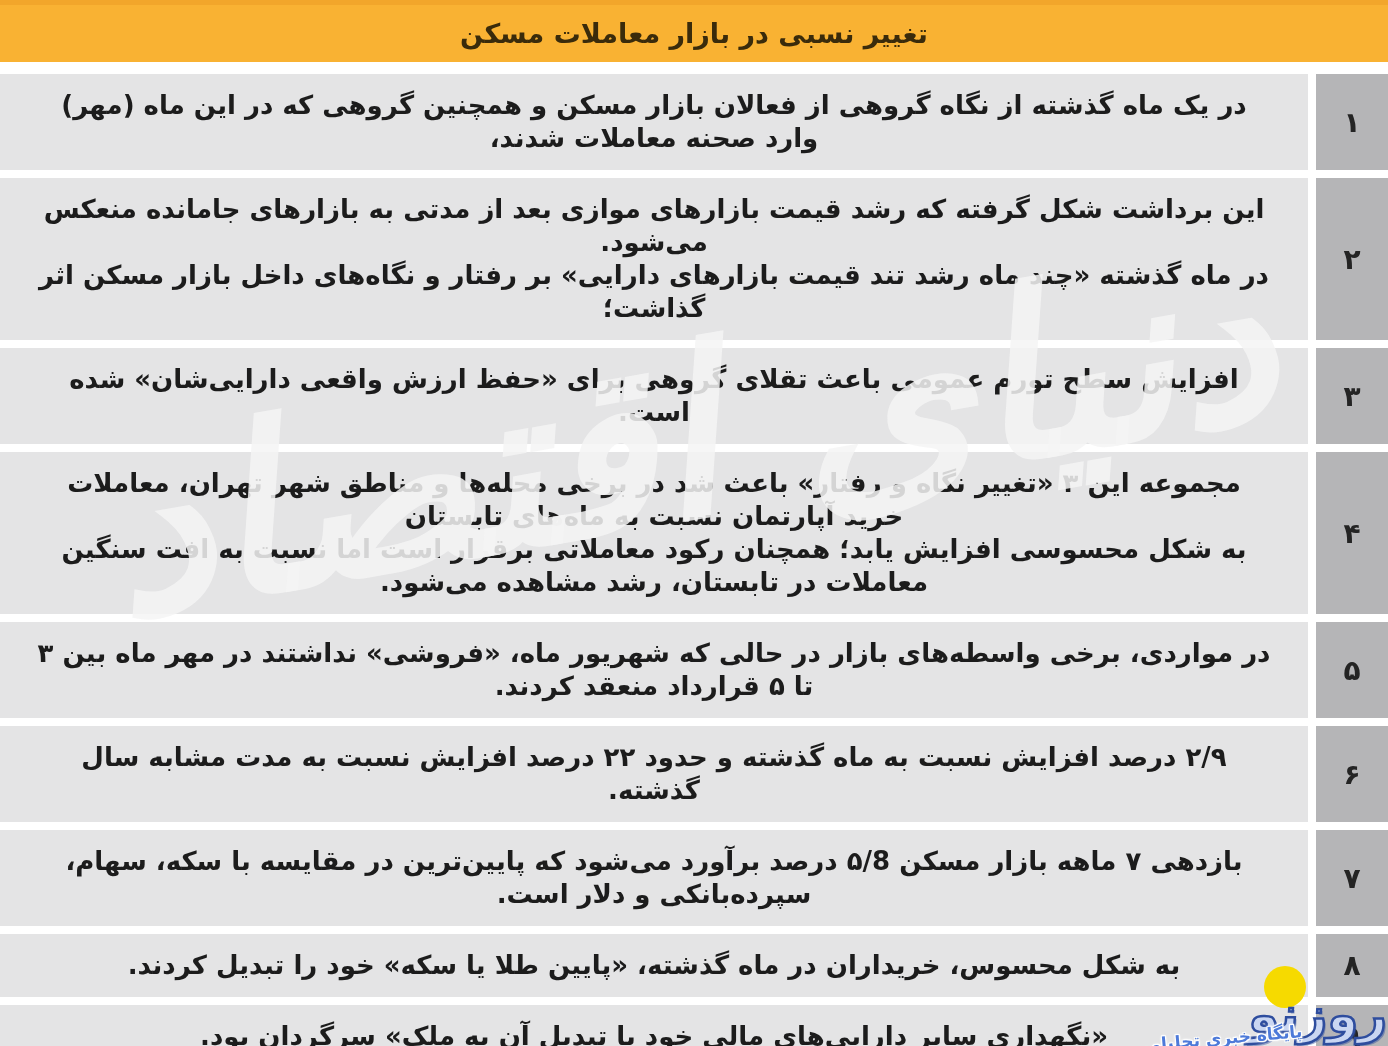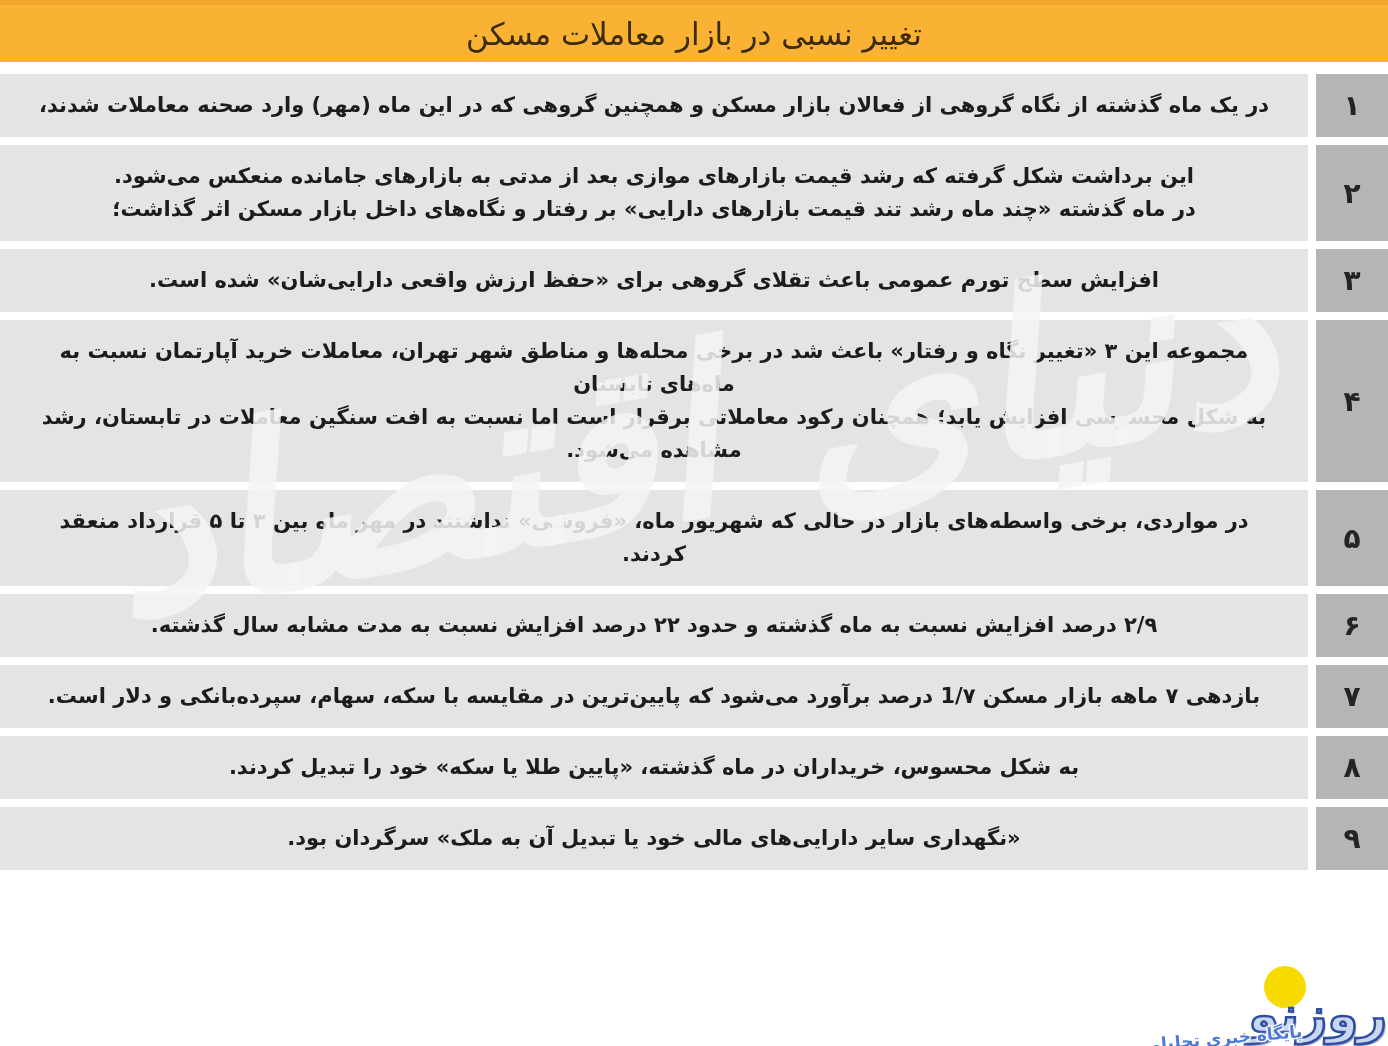--- a/index.html
+++ b/index.html
@@ -16,21 +16,21 @@
   }
   
   .header {
     height:62px;
     background:#F9B233;
     border-top:5px solid #F2A62B;
     display:flex; align-items:center; justify-content:center;
     position:relative; z-index:4;
   }
   .header-title {
-    font-size:31px; font-weight:normal;
+    font-size:27px; font-weight:bold;
     color:#3A2B0B;
     letter-spacing:0;
   }
   
   .rows {
     margin-top:12px;
     display:flex; flex-direction:column; gap:8px;
     position:relative; z-index:2;
   }
   .row { display:flex; gap:8px; }
@@ -39,21 +39,21 @@
     background:#B5B5B7;
     display:flex; align-items:center; justify-content:center;
     font-size:28px; font-weight:bold; color:#242424;
   }
   .rowbody {
     flex:1;
     background:#E4E4E5;
     display:flex; flex-direction:column; justify-content:center;
     padding:15px 34px;
     text-align:center;
-    font-size:21px; font-weight:bold; color:#1C1C1C;
+    font-size:26px; font-weight:bold; color:#1C1C1C;
     line-height:33px;
   }
   
   .watermark {
     position:absolute;
     top:300px; left:40px;
     width:1300px;
     text-align:center;
     font-family:"DejaVu Serif", serif;
     font-style:italic; font-weight:bold;
@@ -151,21 +151,21 @@
       </div>
       <div class="row">
         <div class="numbox">۶</div>
         <div class="rowbody">
           <div>۲/۹ درصد افزایش نسبت به ماه گذشته و حدود ۲۲ درصد افزایش نسبت به مدت مشابه سال گذشته.</div>
         </div>
       </div>
       <div class="row">
         <div class="numbox">۷</div>
         <div class="rowbody">
-          <div>بازدهی ۷ ماهه بازار مسکن 1/۷ درصد برآورد می‌شود که پایین‌ترین در مقایسه با سکه، سهام، سپرده‌بانکی و دلار است.</div>
+          <div>بازدهی ۷ ماهه بازار مسکن ۵/8 درصد برآورد می‌شود که پایین‌ترین در مقایسه با سکه، سهام، سپرده‌بانکی و دلار است.</div>
         </div>
       </div>
       <div class="row">
         <div class="numbox">۸</div>
         <div class="rowbody">
           <div>به شکل محسوس، خریداران در ماه گذشته، «پایین طلا یا سکه» خود را تبدیل کردند.</div>
         </div>
       </div>
       <div class="row">
         <div class="numbox">۹</div>

